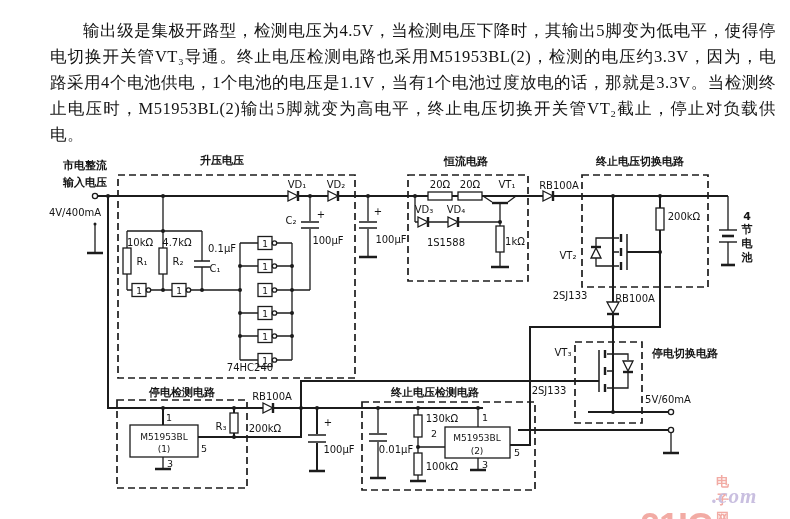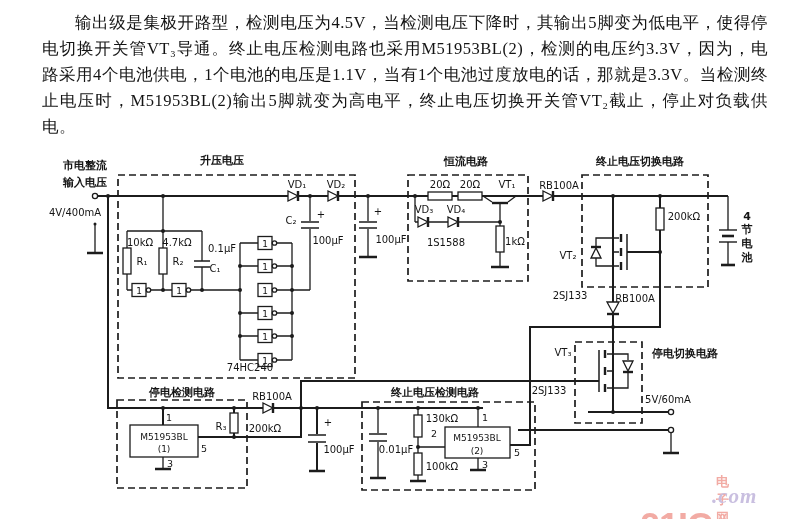--- a/index.html
+++ b/index.html
@@ -1,18 +1,18 @@
 <!DOCTYPE html>
 <html><head>
 <meta charset="utf-8">
 <style>
   html,body{margin:0;padding:0;background:#e8e8e8;}
   .page{position:relative;width:790px;height:519px;background:#ffffff;overflow:hidden;
         font-family:"Liberation Sans","DejaVu Sans",sans-serif;}
-  .para{position:absolute;left:34px;top:2px;width:726px;margin:8px;
+  .para{position:absolute;left:34px;top:2px;width:726px;margin:16px;
         font-family:"Liberation Serif","DejaVu Serif",serif;
         font-size:16.5px;line-height:26px;color:#141414;
         text-align:justify;text-indent:2em;letter-spacing:0.5px;}
   svg.schem{position:absolute;left:0;top:0;}
   svg.schem text{fill:#141414;}
   .tc{font:bold 11px "DejaVu Sans",sans-serif;text-anchor:middle;}
   .tl{font:10px "DejaVu Sans",sans-serif;text-anchor:middle;}
   .ts{font:9.5px "DejaVu Sans",sans-serif;text-anchor:middle;}
   .tg{font:9px "DejaVu Sans",sans-serif;text-anchor:middle;}
   .wire{stroke:#1c1c1c;fill:none;}

